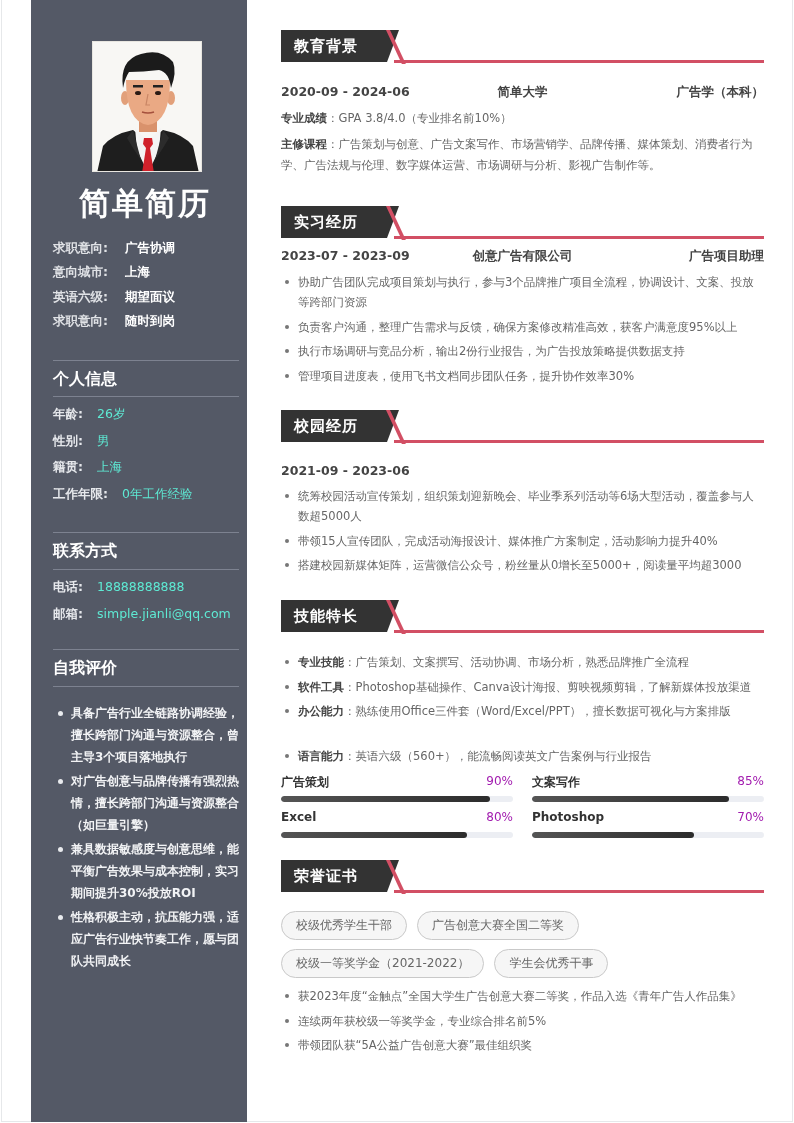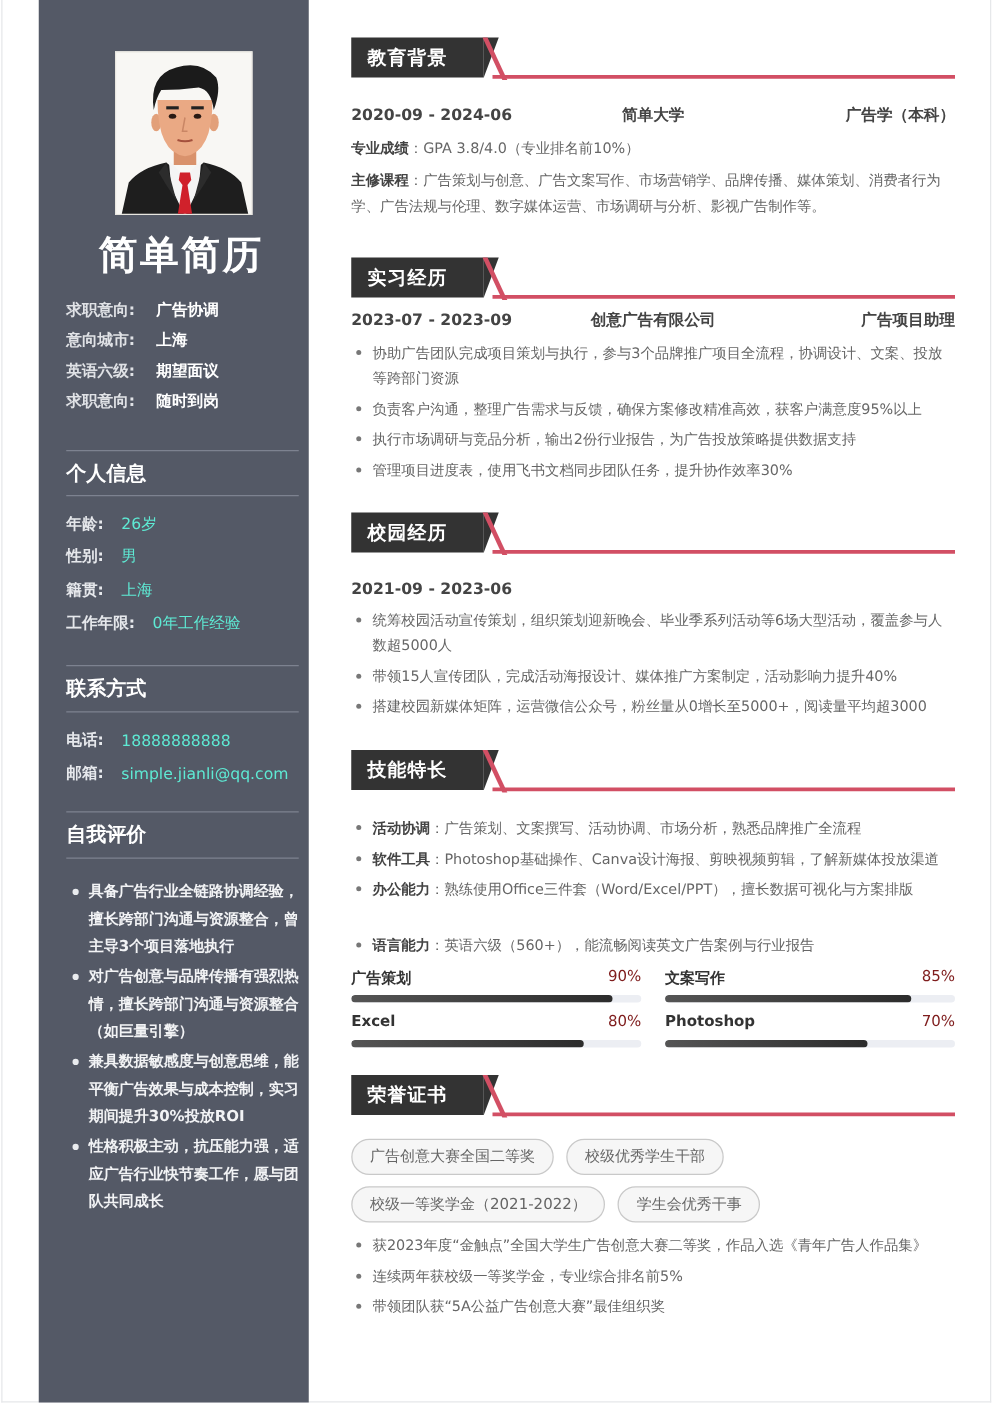--- a/index.html
+++ b/index.html
@@ -9,21 +9,21 @@
   .sidebar { position: absolute; left: 31px; top: 0; width: 216px; height: 1122px; background: #545966; color: #fff; }
   .photo { position: absolute; left: 61px; top: 41px; width: 110px; height: 131px; background: #f7f6f3; border: 1px solid #e8e6e0; overflow: hidden; }
   .name { position: absolute; left: 0; width: 228px; top: 183px; text-align: center; font-size: 31px; font-weight: bold; letter-spacing: 2px; color: #fff; }
   .intent { position: absolute; left: 22px; top: 236px; width: 190px; }
   .intent .row { display: flex; height: 24.5px; align-items: center; font-size: 12.5px; font-weight: bold; }
   .intent .k { color: #e0e2e6; width: 72px; }
   .intent .v { color: #fff; }
   .s-hr { position: absolute; left: 22px; width: 186px; height: 1px; background: #7d8290; }
   .s-title { position: absolute; left: 22px; font-size: 16px; font-weight: bold; color: #fff; }
   .info { position: absolute; left: 22px; width: 190px; }
-  .info .row { display: flex; height: 26.5px; align-items: center; font-size: 12.5px; }
+  .info .row { display: flex; height: 26.5px; font-size: 12.5px; }
   .info .k { font-weight: bold; color: #e6e8ec; margin-right: 14px; }
   .info .v { color: #5eead4; }
   .eval { position: absolute; left: 22px; top: 702px; width: 190px; list-style: none; }
   .eval li { position: relative; padding-left: 18px; font-size: 12px; font-weight: bold; line-height: 22px; color: #f2f3f5; margin-bottom: 2px; }
   .eval li::before { content: ""; position: absolute; left: 5px; top: 9px; width: 5px; height: 5px; border-radius: 50%; background: #e9ebee; }
 
   .main { position: absolute; left: 281px; top: 0; width: 483px; }
   .sec-head { position: absolute; left: 0; width: 483px; height: 32px; }
   .sec-head .tab { position: absolute; left: 0; top: 0; height: 32px; width: 106px; background: #333333; color: #fff; font-size: 15px; font-weight: bold; line-height: 32px; padding-left: 13px; letter-spacing: 1px; }
   .sec-head .tab::after { content: ""; position: absolute; right: -12px; top: 0; border-top: 32px solid #333333; border-right: 12px solid transparent; }
@@ -37,21 +37,21 @@
   .para { position: absolute; left: 0; width: 483px; font-size: 11.5px; line-height: 21px; color: #666; }
   .para b { color: #444; }
   .bul { position: absolute; left: 0; width: 483px; list-style: none; }
   .bul li { position: relative; padding-left: 17px; font-size: 11.5px; line-height: 20px; color: #666; margin-bottom: 4.5px; }
   .bul li::before { content: ""; position: absolute; left: 4px; top: 8px; width: 4px; height: 4px; border-radius: 50%; background: #777; }
   .bul li b { color: #444; }
 
   .bars { position: absolute; left: 0; top: 774px; width: 483px; display: grid; grid-template-columns: 232px 232px; column-gap: 19px; row-gap: 8px; }
   .bar .hd { display: flex; justify-content: space-between; font-size: 12px; height: 17px; }
   .bar .hd .n { font-weight: bold; color: #333; }
-  .bar .hd .p { color: #7f1d1d; }
+  .bar .hd .p { color: #a21caf; }
   .bar .track { margin-top: 5px; height: 6px; border-radius: 3px; background: #eceef3; position: relative; overflow: hidden; }
   .bar .fill { height: 6px; border-radius: 3px; background: linear-gradient(90deg, #555 0%, #2c2c2c 100%); }
 
   .tags { position: absolute; left: 0; top: 911px; width: 483px; display: flex; flex-wrap: wrap; gap: 9px 10px; }
   .tag { height: 29px; line-height: 27px; padding: 0 14px; border: 1px solid #c9c9c9; border-radius: 15px; background: #f6f6f6; font-size: 12px; color: #666; }
 </style>
 </head>
 <body>
 
 <div class="page"></div>
@@ -202,21 +202,21 @@
     <li>带领15人宣传团队，完成活动海报设计、媒体推广方案制定，活动影响力提升40%</li>
     <li>搭建校园新媒体矩阵，运营微信公众号，粉丝量从0增长至5000+，阅读量平均超3000</li>
   </ul>
 
   <div class="sec-head" style="top:600px;">
     <div class="tab">技能特长</div>
     <div class="slash"></div>
     <div class="line"></div>
   </div>
   <ul class="bul" style="top:652px;">
-    <li><b>活动协调</b><span>：广告策划、文案撰写、活动协调、市场分析，熟悉品牌推广全流程</span></li>
+    <li><b>专业技能</b><span>：广告策划、文案撰写、活动协调、市场分析，熟悉品牌推广全流程</span></li>
     <li><b>软件工具</b><span>：Photoshop基础操作、Canva设计海报、剪映视频剪辑，了解新媒体投放渠道</span></li>
     <li><b>办公能力</b><span>：熟练使用Office三件套（Word/Excel/PPT），擅长数据可视化与方案排版</span></li>
   </ul>
   <ul class="bul" style="top:746px;">
     <li><b>语言能力</b><span>：英语六级（560+），能流畅阅读英文广告案例与行业报告</span></li>
   </ul>
 
   <div class="bars">
     <div class="bar">
       <div class="hd">
@@ -255,22 +255,22 @@
         </div>
     </div>
   </div>
 
   <div class="sec-head" style="top:860px;">
     <div class="tab">荣誉证书</div>
     <div class="slash"></div>
     <div class="line"></div>
   </div>
   <div class="tags">
+    <span class="tag">校级优秀学生干部</span>
     <span class="tag">广告创意大赛全国二等奖</span>
-    <span class="tag">校级优秀学生干部</span>
     <span class="tag">校级一等奖学金（2021-2022）</span>
     <span class="tag">学生会优秀干事</span>
   </div>
   <ul class="bul" style="top:986px;">
     <li>获2023年度“金触点”全国大学生广告创意大赛二等奖，作品入选《青年广告人作品集》</li>
     <li>连续两年获校级一等奖学金，专业综合排名前5%</li>
     <li>带领团队获“5A公益广告创意大赛”最佳组织奖</li>
   </ul>
 </div>
 

